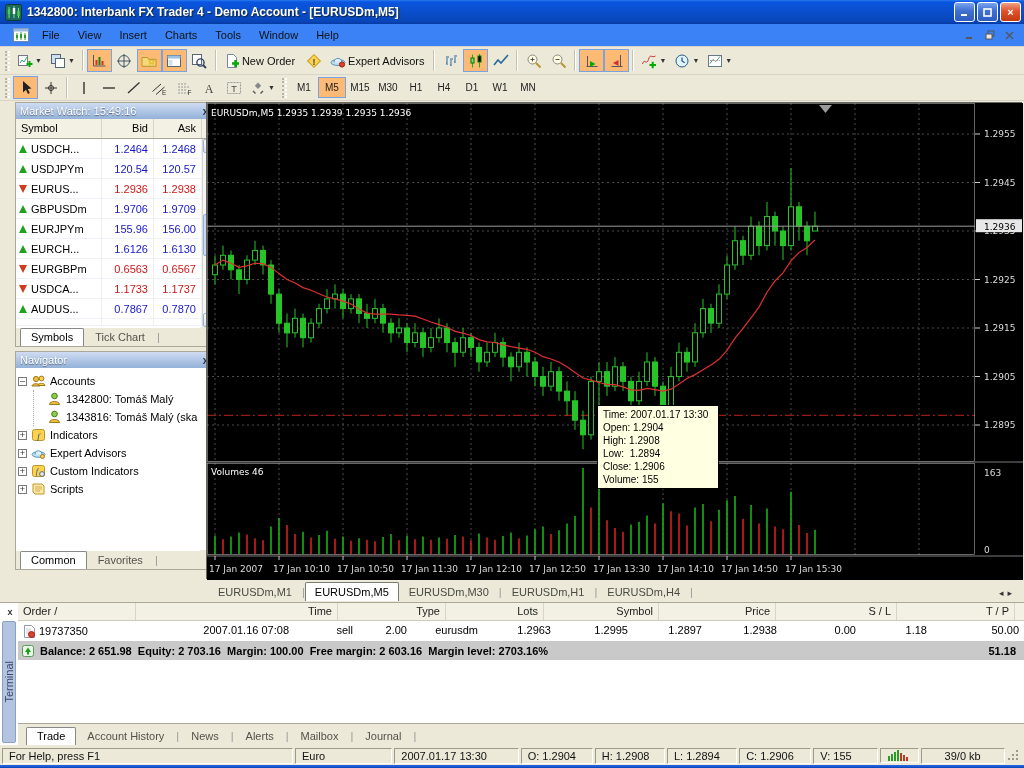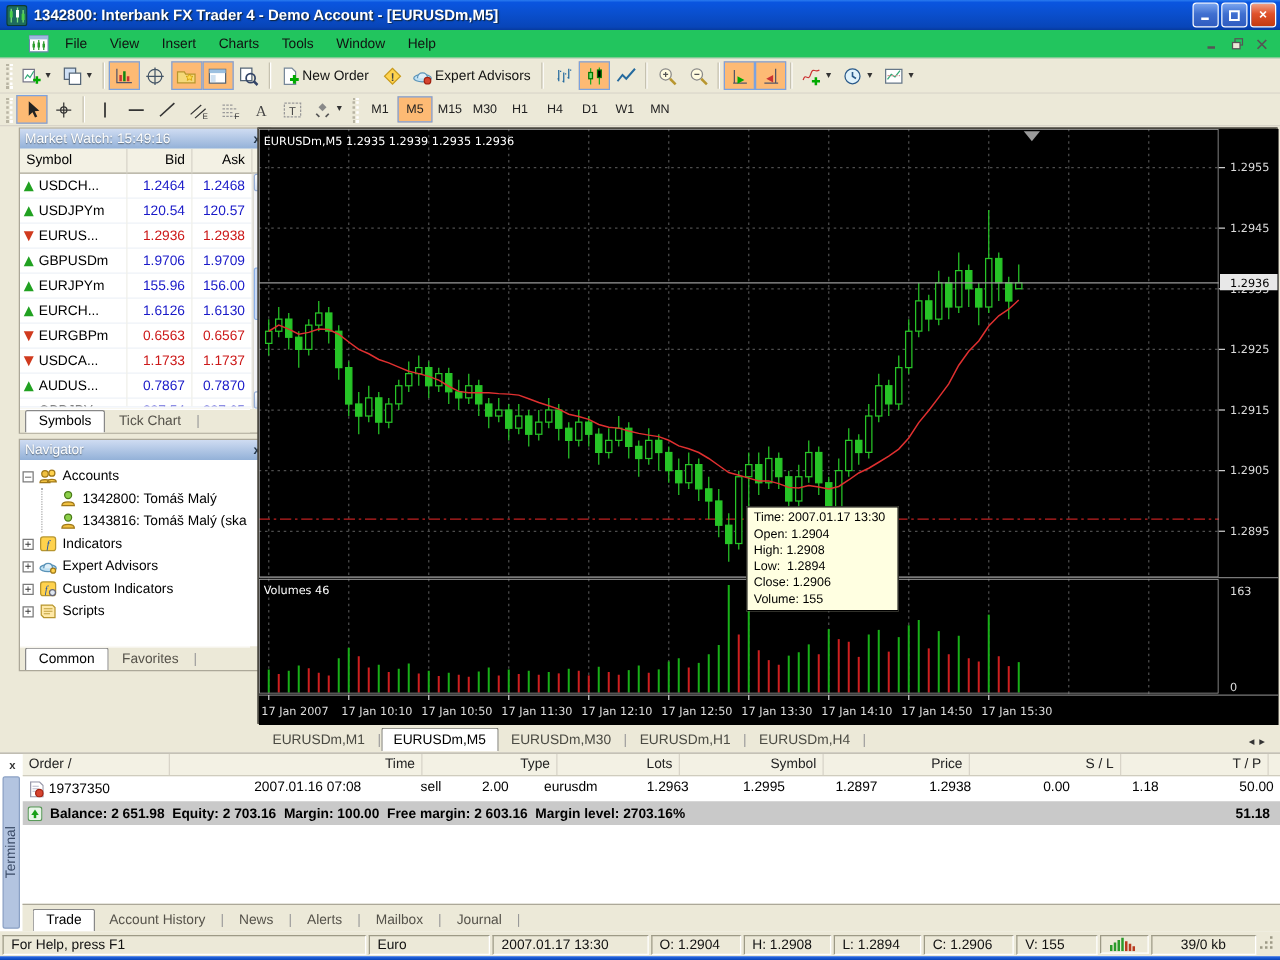--- a/index.html
+++ b/index.html
@@ -12,21 +12,21 @@
 #titlebar .ticon { width:17px; height:17px; margin-right:5px; }
 #titlebar .ttext { color:#fff; font-weight:bold; font-size:12px; text-shadow:1px 1px 1px #123; flex:1;
   white-space:nowrap; overflow:hidden; }
 .winbtn { width:21px; height:20px; margin-left:2px; border-radius:3px; border:1px solid #fff;
   display:flex; align-items:center; justify-content:center; color:#fff; font-size:11px; font-weight:bold;
   background:linear-gradient(180deg,#79a4ef,#3f6fd0 45%,#2f5cc0); }
 .winbtn.close { background:linear-gradient(180deg,#f0a086,#e0512b 45%,#c23a10); }
 .winbtn svg { display:block; }
 
 
-#menubar { height:23px; display:flex; align-items:center; background:#22c55e; border-bottom:1px solid #d8d4c8; padding-left:21px; }
+#menubar { height:23px; display:flex; align-items:center; background:#3b82f6; border-bottom:1px solid #d8d4c8; padding-left:11px; }
 #menubar .mdiicon { width:16px; height:16px; margin:0 4px 0 2px; }
 .menu-item { padding:3px 9px; color:#111; cursor:default; }
 #mdibtns { margin-left:auto; display:flex; align-items:center; padding-right:6px; gap:3px; }
 .mdibtn { width:17px; height:15px; display:flex; align-items:center; justify-content:center; color:#444;
   border:1px solid transparent; font-size:10px; }
 
 
 .toolbar { display:flex; align-items:center; background:#ece9d8; border-bottom:1px solid #d8d4c8; padding:1px 2px; }
 #toolbar1 { height:28px; }
 #toolbar2 { height:26px; }
@@ -37,21 +37,21 @@
 .tbtn.pressed { background:#fdba74; border-color:#7ba2e0; }
 .tbtn .lbl { padding-right:2px; }
 .tbtn svg { display:block; }
 .ddarr { font-size:7px; color:#333; line-height:6px; }
 .pbtn { height:21px; min-width:28px; font-size:10px; color:#222; }
 
 
 #main { position:absolute; top:101px; left:0; width:1024px; height:500px; }
 .panel { position:absolute; left:2px; width:202px; background:#ece9d8; border:1px solid #aca899;margin-left:13px; }
 #market-watch { top:1px; height:245px; }
-#navigator { top:250px; height:186px; }
+#navigator { top:250px; height:219px; }
 .ptitle { height:16px; background:linear-gradient(180deg,#cfdcf2,#93b1d8); color:#fff; font-size:11px;
   display:flex; align-items:center; padding:0 4px; text-shadow:0 1px 1px #567; }
 .ptitle .pclose { margin-left:auto; width:13px; height:13px; color:#234; text-shadow:none; font-size:10px; font-weight:bold;
   display:flex; align-items:center; justify-content:center; }
 .paneltabs { position:absolute; bottom:0; left:0; right:16px; height:19px; display:flex; align-items:flex-end;
   background:#ece9d8; border-top:1px solid #fff; padding-left:4px; font-size:11px; }
 .ptab { padding:2px 10px 3px; color:#55524a; border:1px solid transparent; border-bottom:none; }
 .ptab.active { background:#fff; border-color:#888; border-radius:2px 2px 0 0; color:#000; }
 .ptabsep { color:#999; padding:2px 1px 3px; }
 

